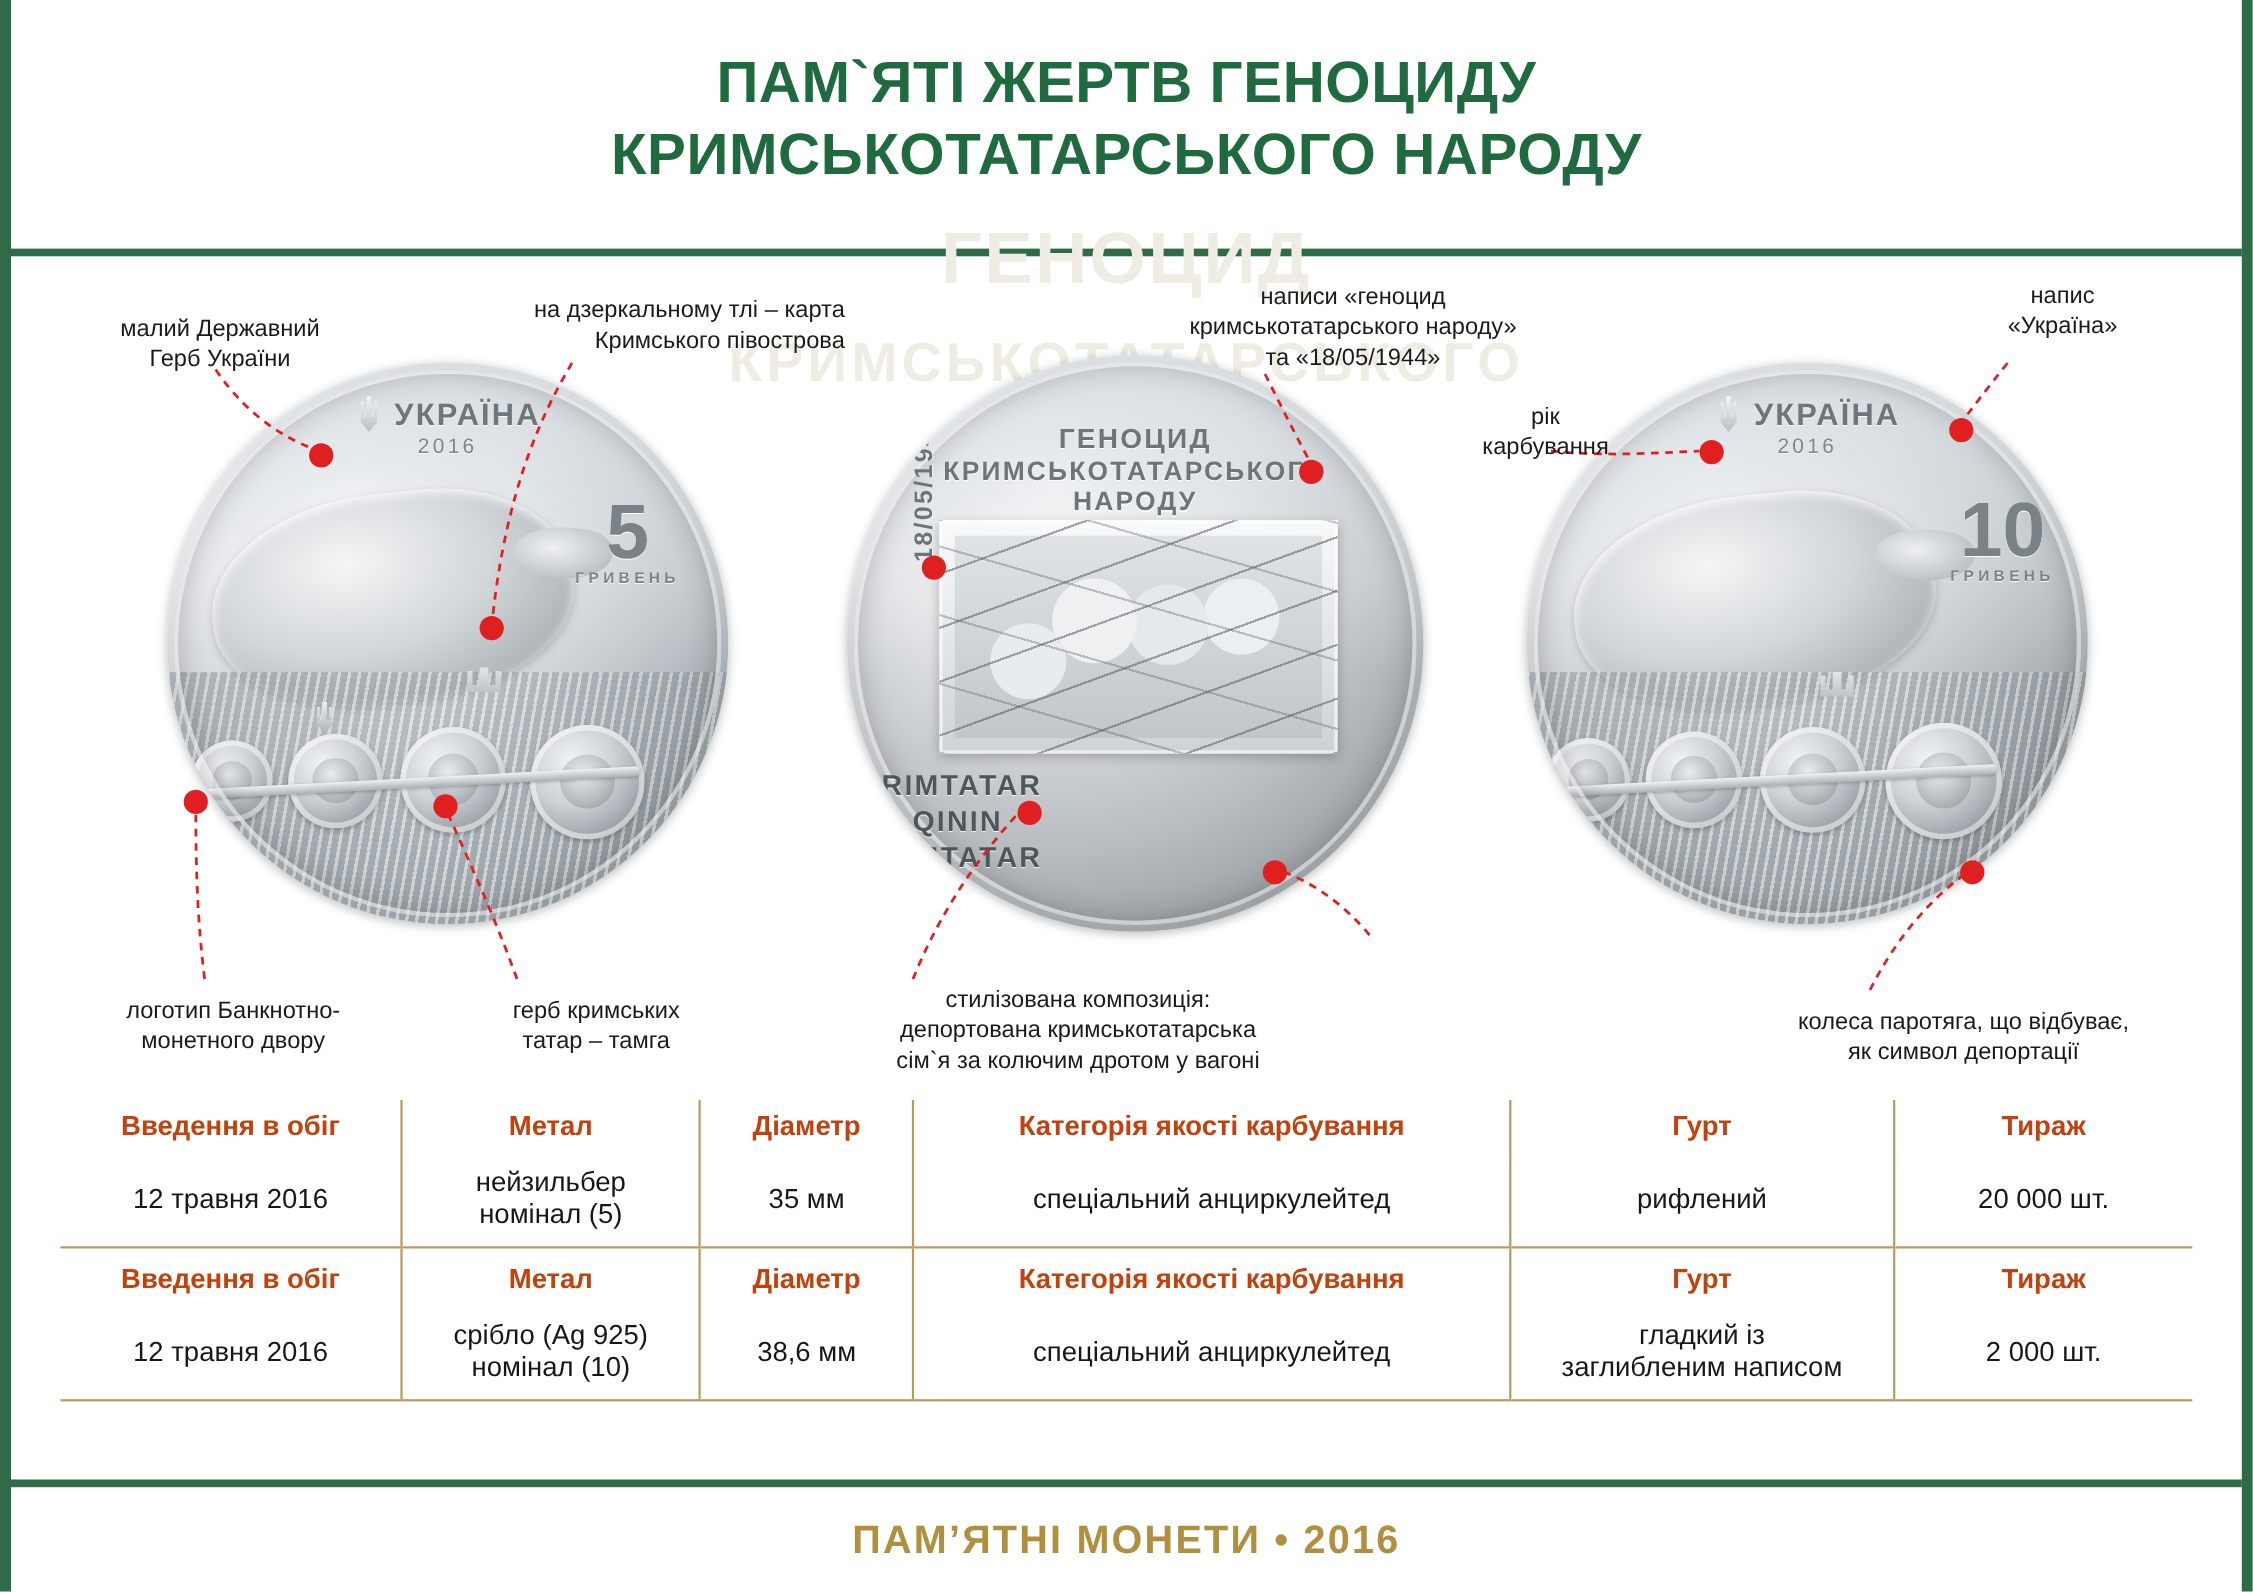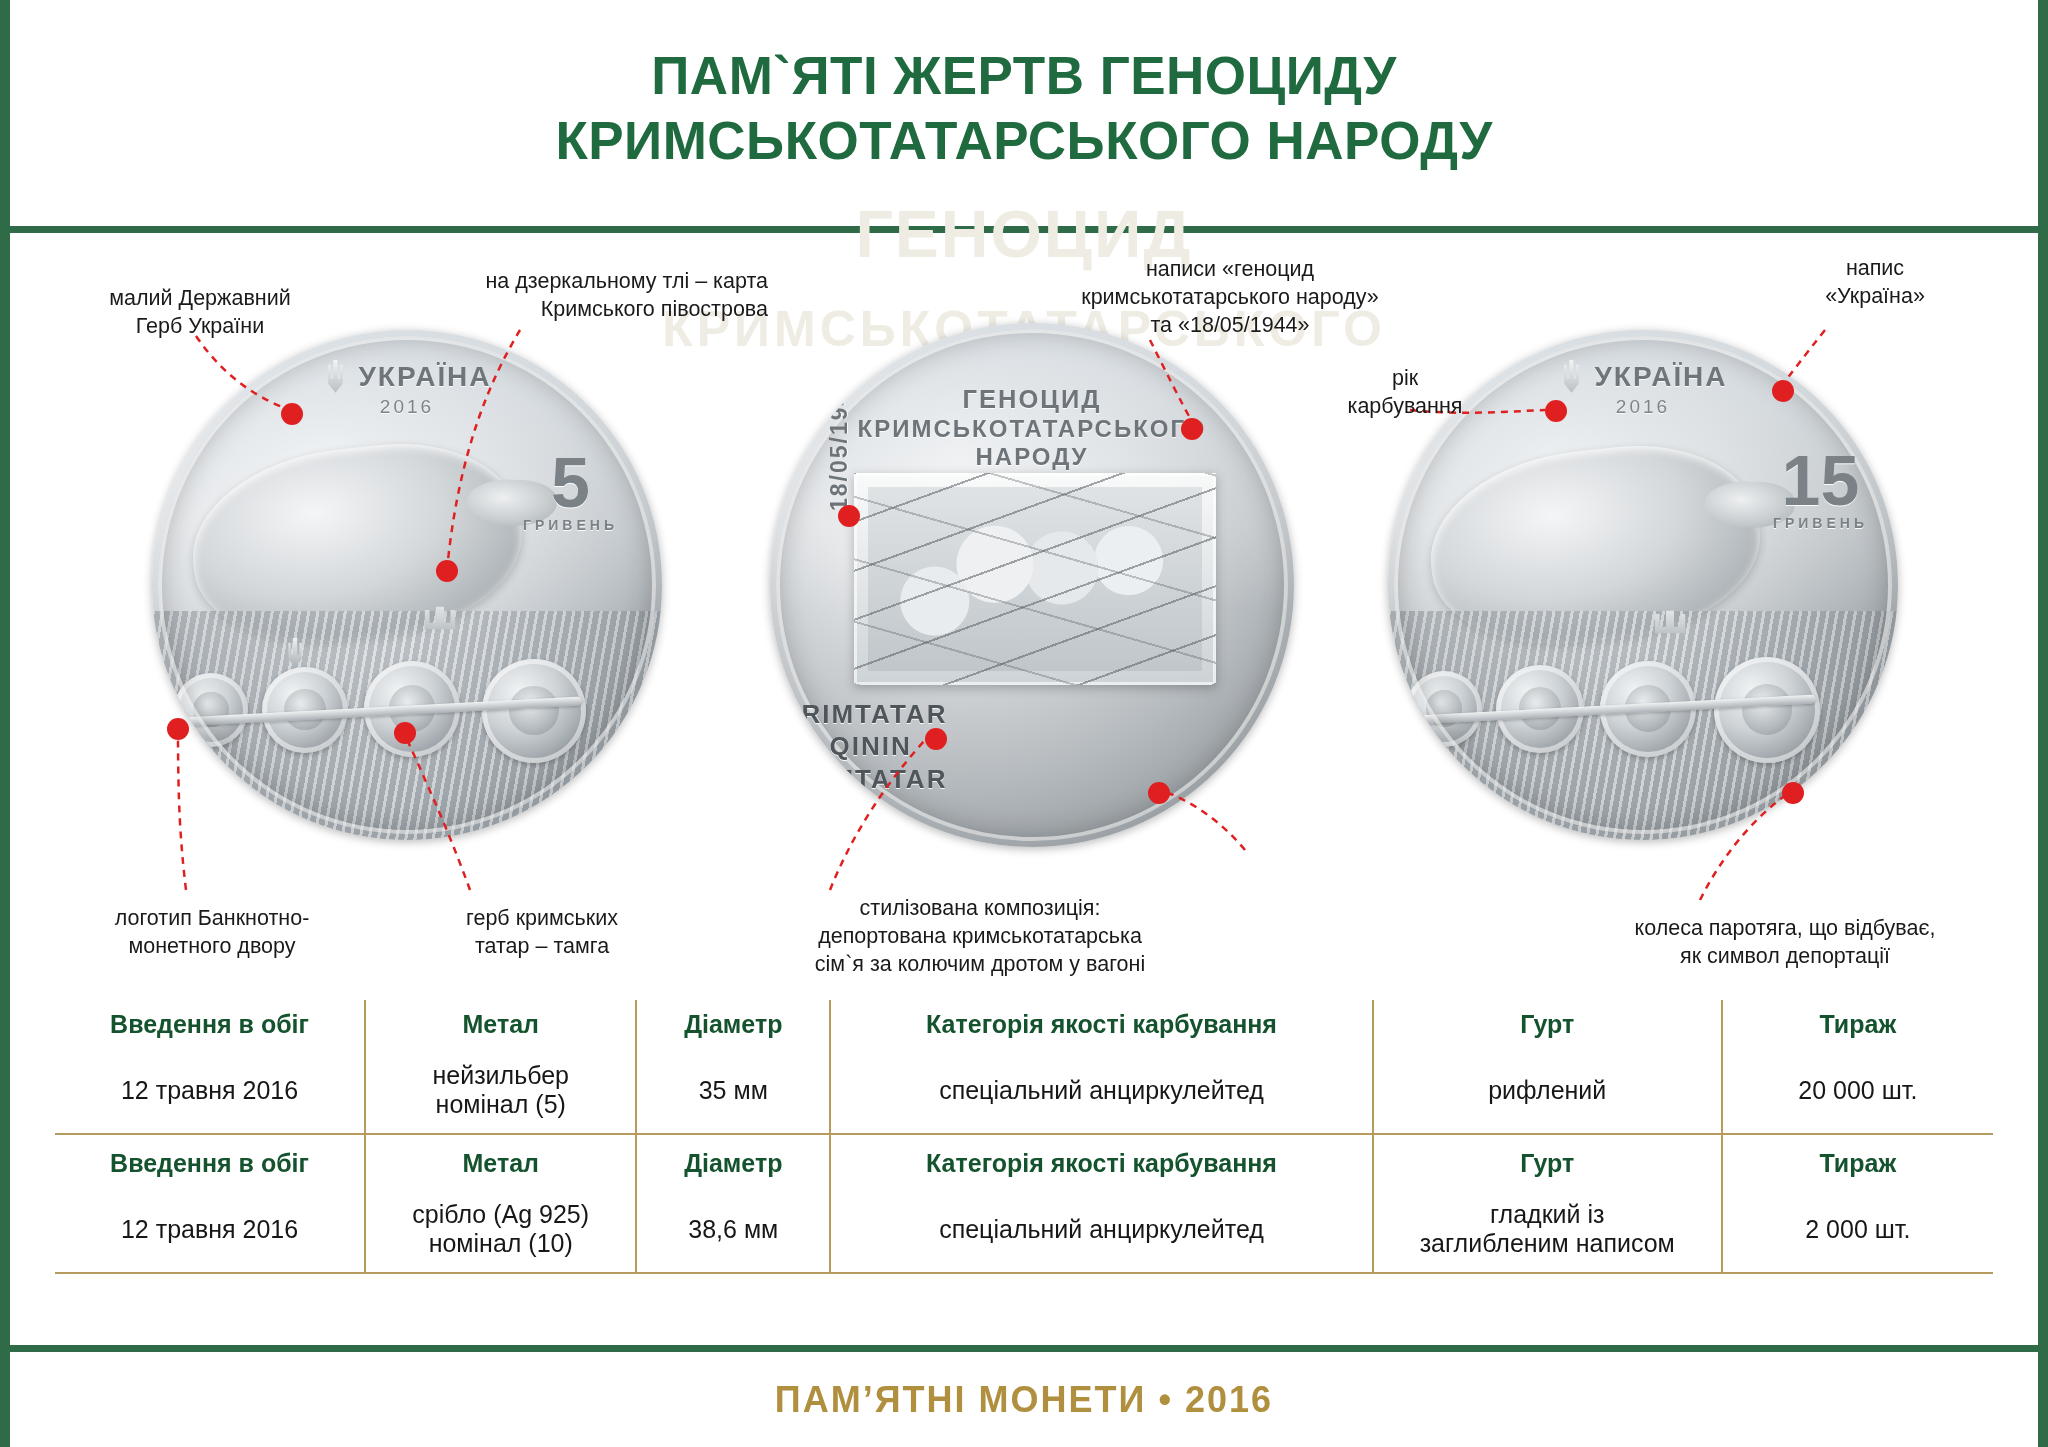--- a/index.html
+++ b/index.html
@@ -264,21 +264,21 @@
     left: 55px; right: 55px;
     top: 1000px;
     z-index: 3;
   }
   table.spec {
     width: 100%;
     border-collapse: collapse;
     font-size: 25px;
   }
   table.spec th {
-    color: #14532d;
+    color: #c2410c;
     font-weight: bold;
     padding: 10px 8px 12px;
     vertical-align: middle;
   }
   table.spec td {
     padding: 10px 8px 14px;
     text-align: center;
     vertical-align: middle;
     color: #171717;
   }
@@ -375,21 +375,21 @@
         <div class="wheel" style="left:326px; top:46px;  width:106px; height:106px;"></div>
         <div class="rod" style="left:28px; top:94px; width:400px; transform: rotate(-3deg);"></div>
       </div>
       <div class="coin-rim"></div>
       <div class="coin-topline">
         <span class="trident"></span>
         <span class="coin-country">УКРАЇНА</span>
       </div>
       <div class="coin-year">2016</div>
       <div class="denom">
-        <div class="num">15</div>
+        <div class="num">10</div>
         <div class="word">ГРИВЕНЬ</div>
       </div>
       <div class="tamga"></div>
     </div>
 
     <div class="leader" style="left:0;top:0;width:2048px;height:1000px;">
       <svg width="2048" height="1000">
         <g stroke="#e02020" stroke-width="2.5" fill="none" stroke-dasharray="7 6">
 
           <path d="M196,336 C226,380 262,400 290,410"></path>

